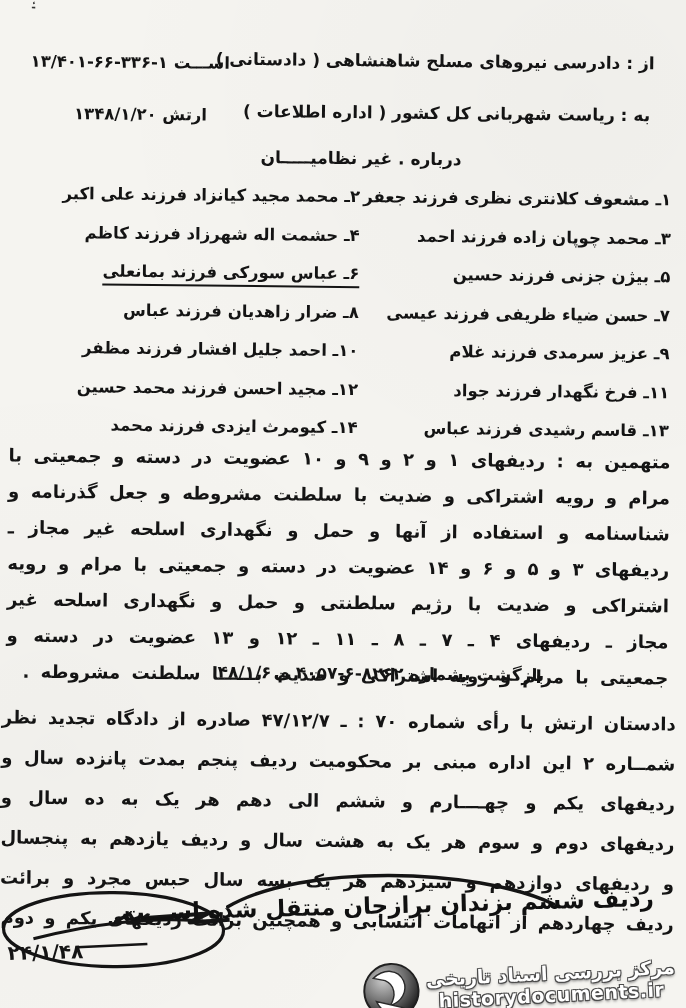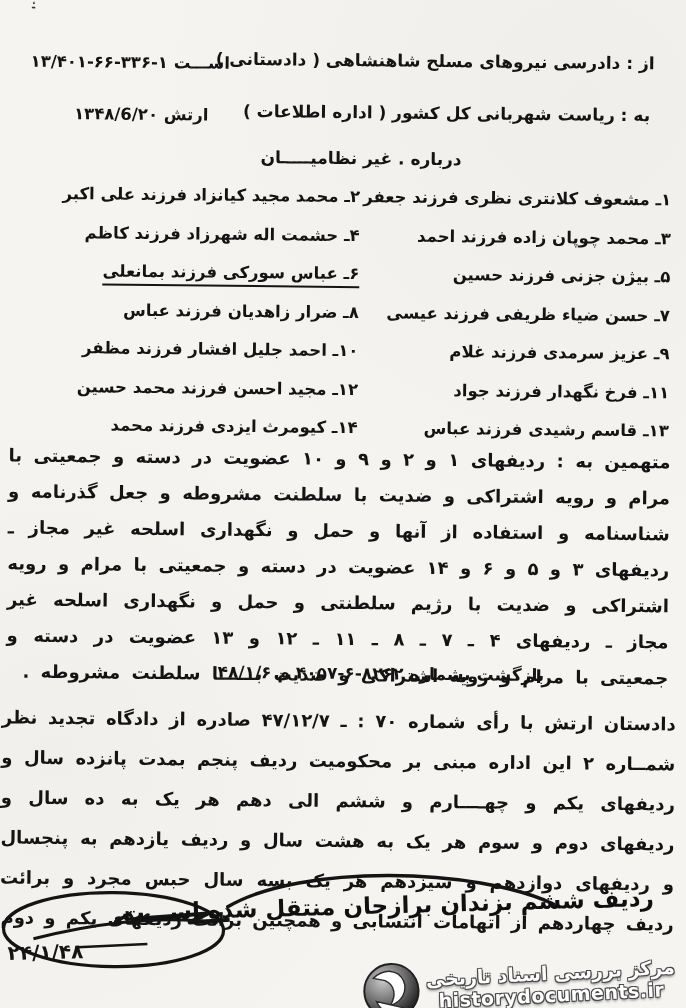--- a/index.html
+++ b/index.html
@@ -74,21 +74,21 @@
 
   <div class="from-line">از : دادرسی نیروهای مسلح شاهنشاهی ( دادستانی )</div>
   <div class="to-line">به : ریاست شهربانی کل کشور ( اداره اطلاعات )</div>
 
   <div class="number-line">
     <span>اســـت</span>
     <span dir="ltr">۱۳/۴۰۱-۶۶-۳۳۶-۱</span>
   </div>
   <div class="date-line">
     <span>ارتش</span>
-    <span dir="ltr">۱۳۴۸/6/۲۰</span>
+    <span dir="ltr">۱۳۴۸/۱/۲۰</span>
   </div>
 
   <div class="subject-line">درباره . غیر نظامیـــــان</div>
 
   <div class="names">
     <div class="name-item"><span>۱ـ مشعوف کلانتری نظری فرزند جعفر</span></div>
     <div class="name-item col-left"><span>۲ـ محمد مجید کیانزاد فرزند علی اکبر</span></div>
     <div class="name-item"><span>۳ـ محمد چوپان زاده فرزند احمد</span></div>
     <div class="name-item col-left"><span>۴ـ حشمت اله شهرزاد فرزند کاظم</span></div>
     <div class="name-item"><span>۵ـ بیژن جزنی فرزند حسین</span></div>

